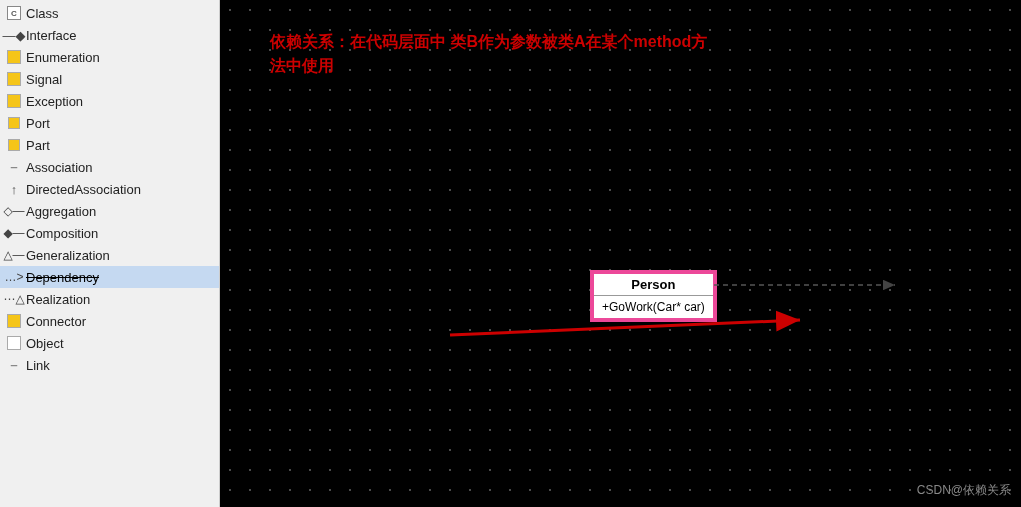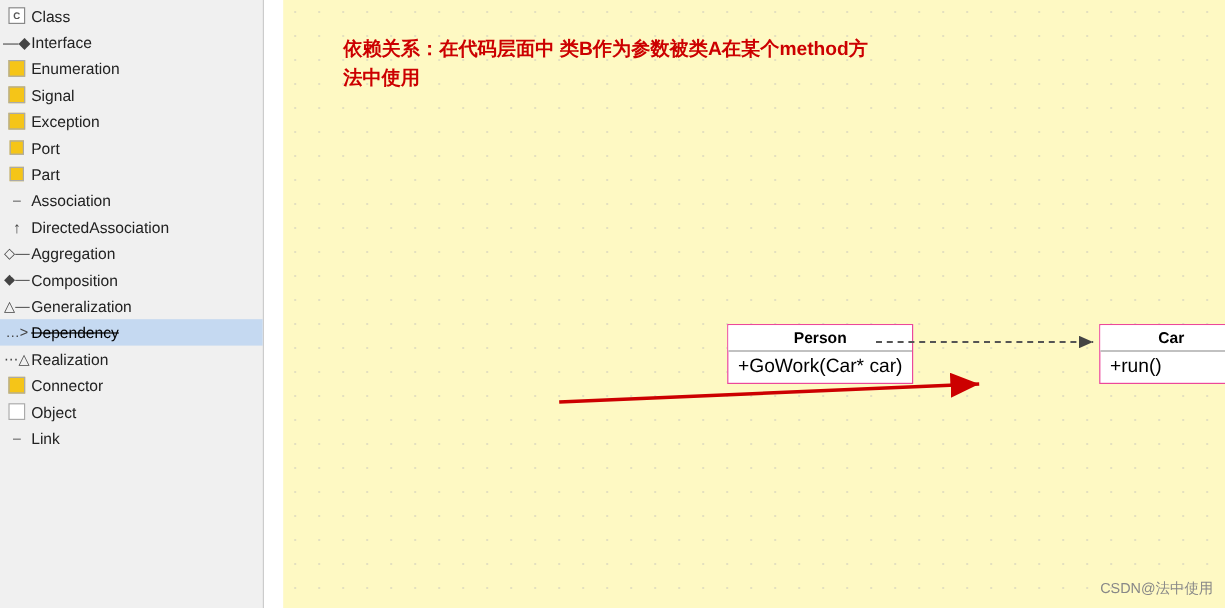--- a/index.html
+++ b/index.html
@@ -33,25 +33,24 @@
       display: inline-flex;
       align-items: center;
       justify-content: center;
       flex-shrink: 0;
     }
     .dependency-item .item-label { text-decoration: line-through; color: #000000; }
 
     
     #main {
       flex: 1;
-      background: #fef9c3;
+      background: #000000;
       position: relative;
       overflow: hidden;
       height: 507px;
-      margin-left: 16px;
     }
 
     
     #main::before {
       content: '';
       position: absolute;
       top: 0; left: 0; right: 0; bottom: 0;
       background-image: radial-gradient(circle, #bbb 1px, transparent 1px);
       background-size: 20px 20px;
       opacity: 0.4;
@@ -65,35 +64,35 @@
       color: #cc0000;
       font-size: 16px;
       font-weight: bold;
       line-height: 1.5;
       max-width: 600px;
     }
 
     
     .uml-class {
       position: absolute;
-      border: 1px solid #ec4899;
+      border: 4px solid #ec4899;
       background: #fff;
       min-width: 120px;
     }
     .uml-class-header {
       background: #fff;
       border-bottom: 1px solid #999;
       text-align: center;
       font-weight: bold;
       font-size: 13px;
       padding: 3px 8px;
     }
     .uml-class-body {
       padding: 4px 8px;
-      font-size: 16px;
+      font-size: 12px;
     }
 
     
     .person-class {
       left: 370px;
       top: 270px;
     }
 
     
     .car-class {
@@ -234,37 +233,31 @@
     <span>法中使用</span>
   </div>
 
   <div class="uml-class person-class">
     <div class="uml-class-header">Person</div>
     <div class="uml-class-body">
       <div>+GoWork(Car* car)</div>
     </div>
   </div>
 
-  <div class="uml-class car-class">
-    <div class="uml-class-header">Car</div>
-    <div class="uml-class-body">
-      <div>+run()</div>
-    </div>
-  </div>
 
   <svg class="arrows-svg">
 
     <defs>
       <marker id="arrowhead-red" markerWidth="8" markerHeight="7" refX="8" refY="3.5" orient="auto">
         <polygon points="0 0, 8 3.5, 0 7" fill="#cc0000"></polygon>
       </marker>
       <marker id="arrowhead-dark" markerWidth="8" markerHeight="7" refX="8" refY="3.5" orient="auto">
         <polygon points="0 0, 8 3.5, 0 7" fill="#444"></polygon>
       </marker>
     </defs>
 
     <line x1="494" y1="285" x2="675" y2="285" stroke="#555" stroke-width="1.5" stroke-dasharray="5,4" marker-end="url(#arrowhead-dark)"></line>
 
     <line x1="230" y1="335" x2="580" y2="320" stroke="#cc0000" stroke-width="3" marker-end="url(#arrowhead-red)"></line>
   </svg>
 
-  <div class="watermark">CSDN@法中使用</div>
+  <div class="watermark">CSDN@依赖关系</div>
 </div>
 
 </body></html>

